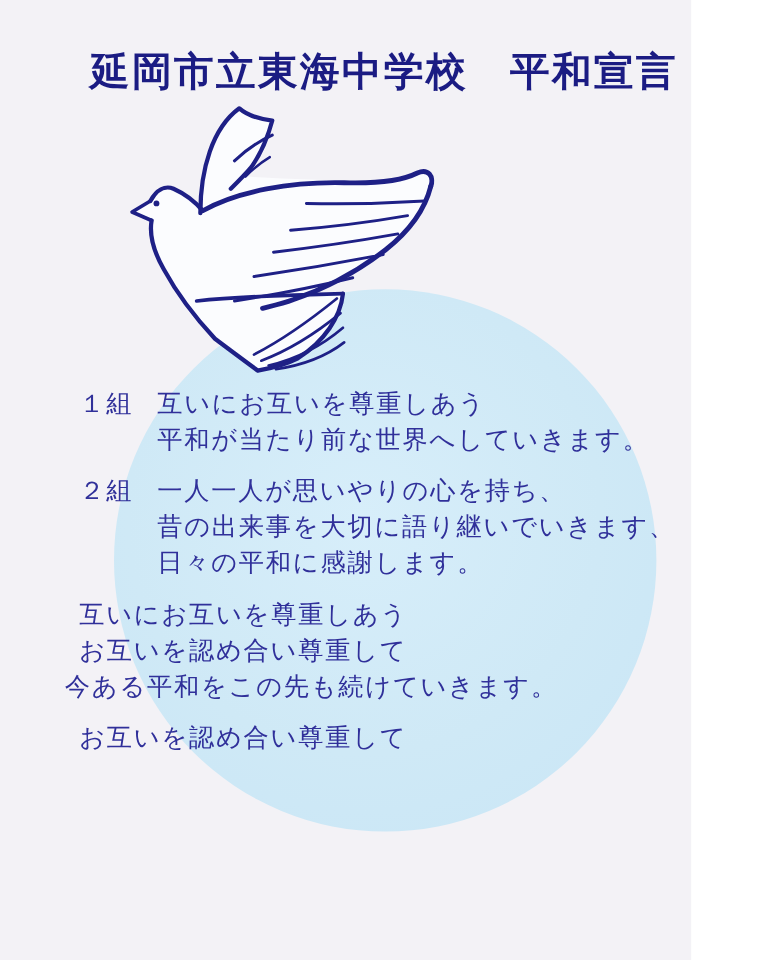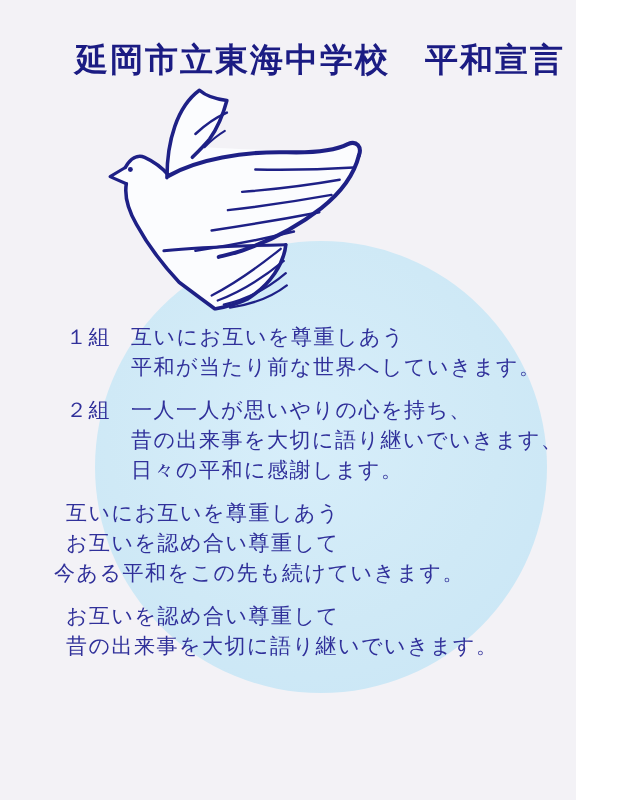--- a/index.html
+++ b/index.html
@@ -152,18 +152,17 @@
       <div class="decl-lines">
         <div class="decl-line">互いにお互いを尊重しあう</div>
         <div class="decl-line">お互いを認め合い尊重して</div>
         <div class="decl-line outdent">今ある平和をこの先も続けていきます。</div>
       </div>
     </div>
 
     <div class="decl">
       <div class="decl-lines">
         <div class="decl-line">お互いを認め合い尊重して</div>
-        <div class="decl-line">昔の出来事を大切に語り継いでいきます。</div>
       </div>
     </div>
 
   </div>
 </div>
 
 </body></html>

